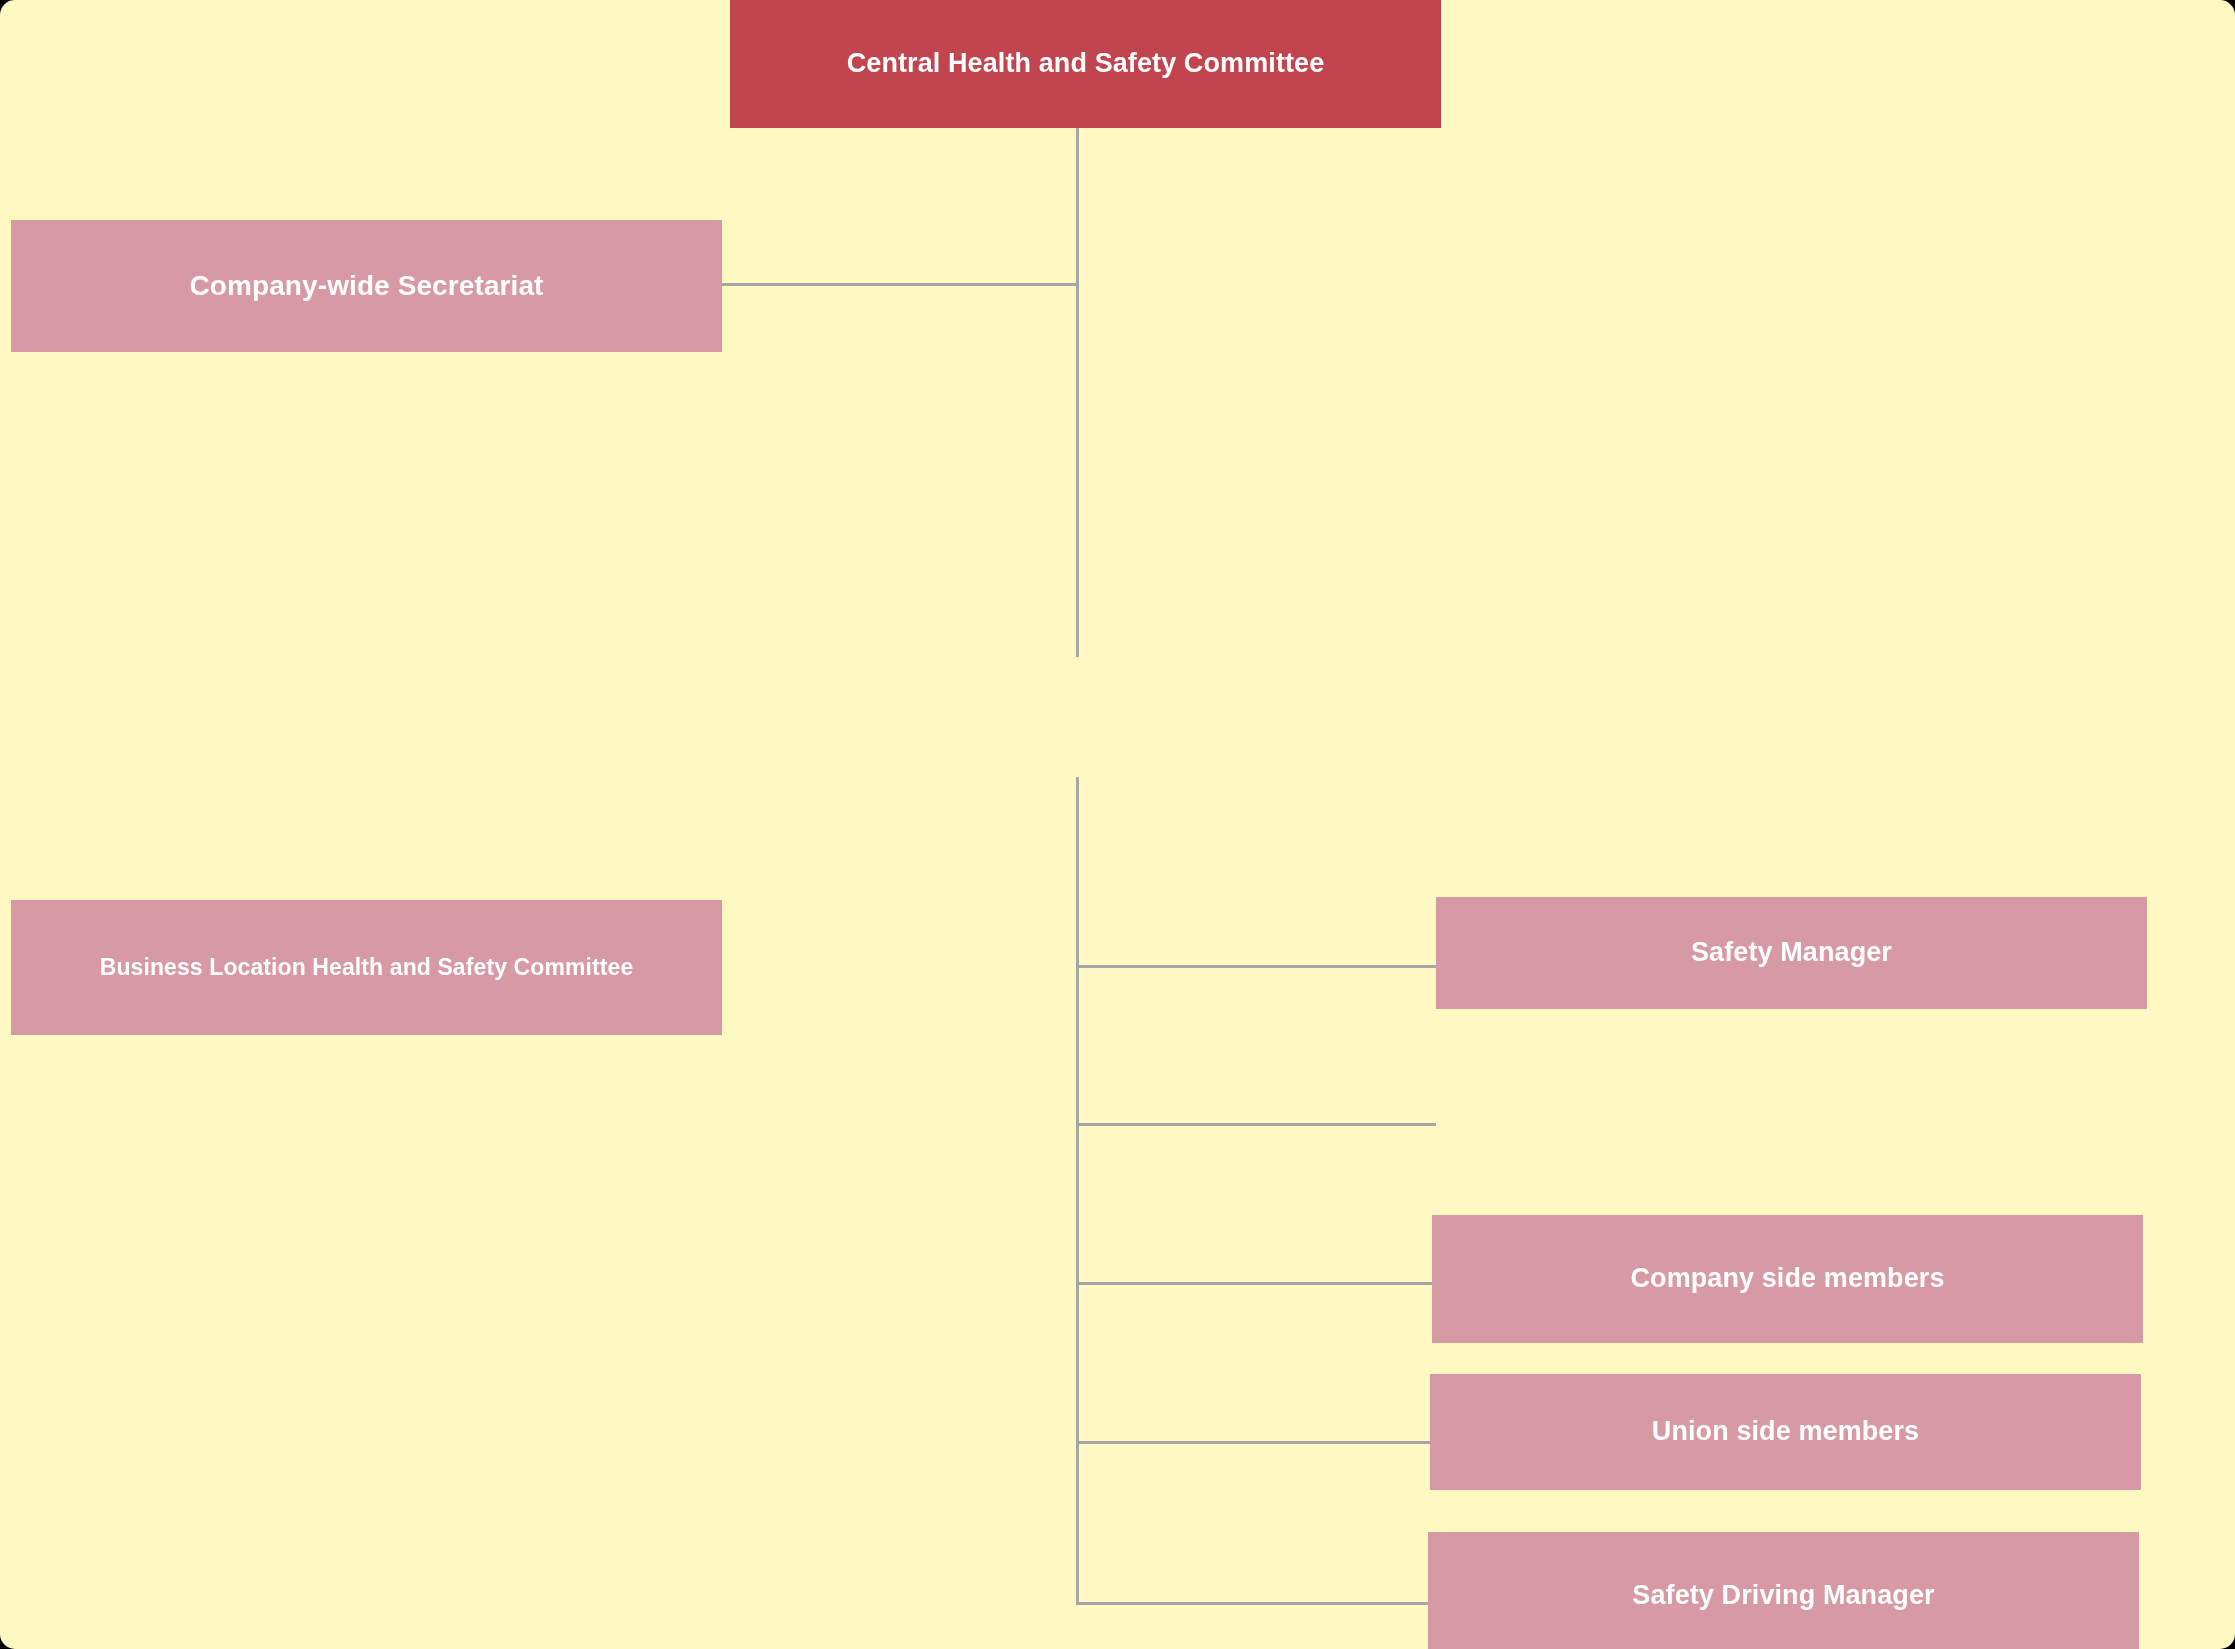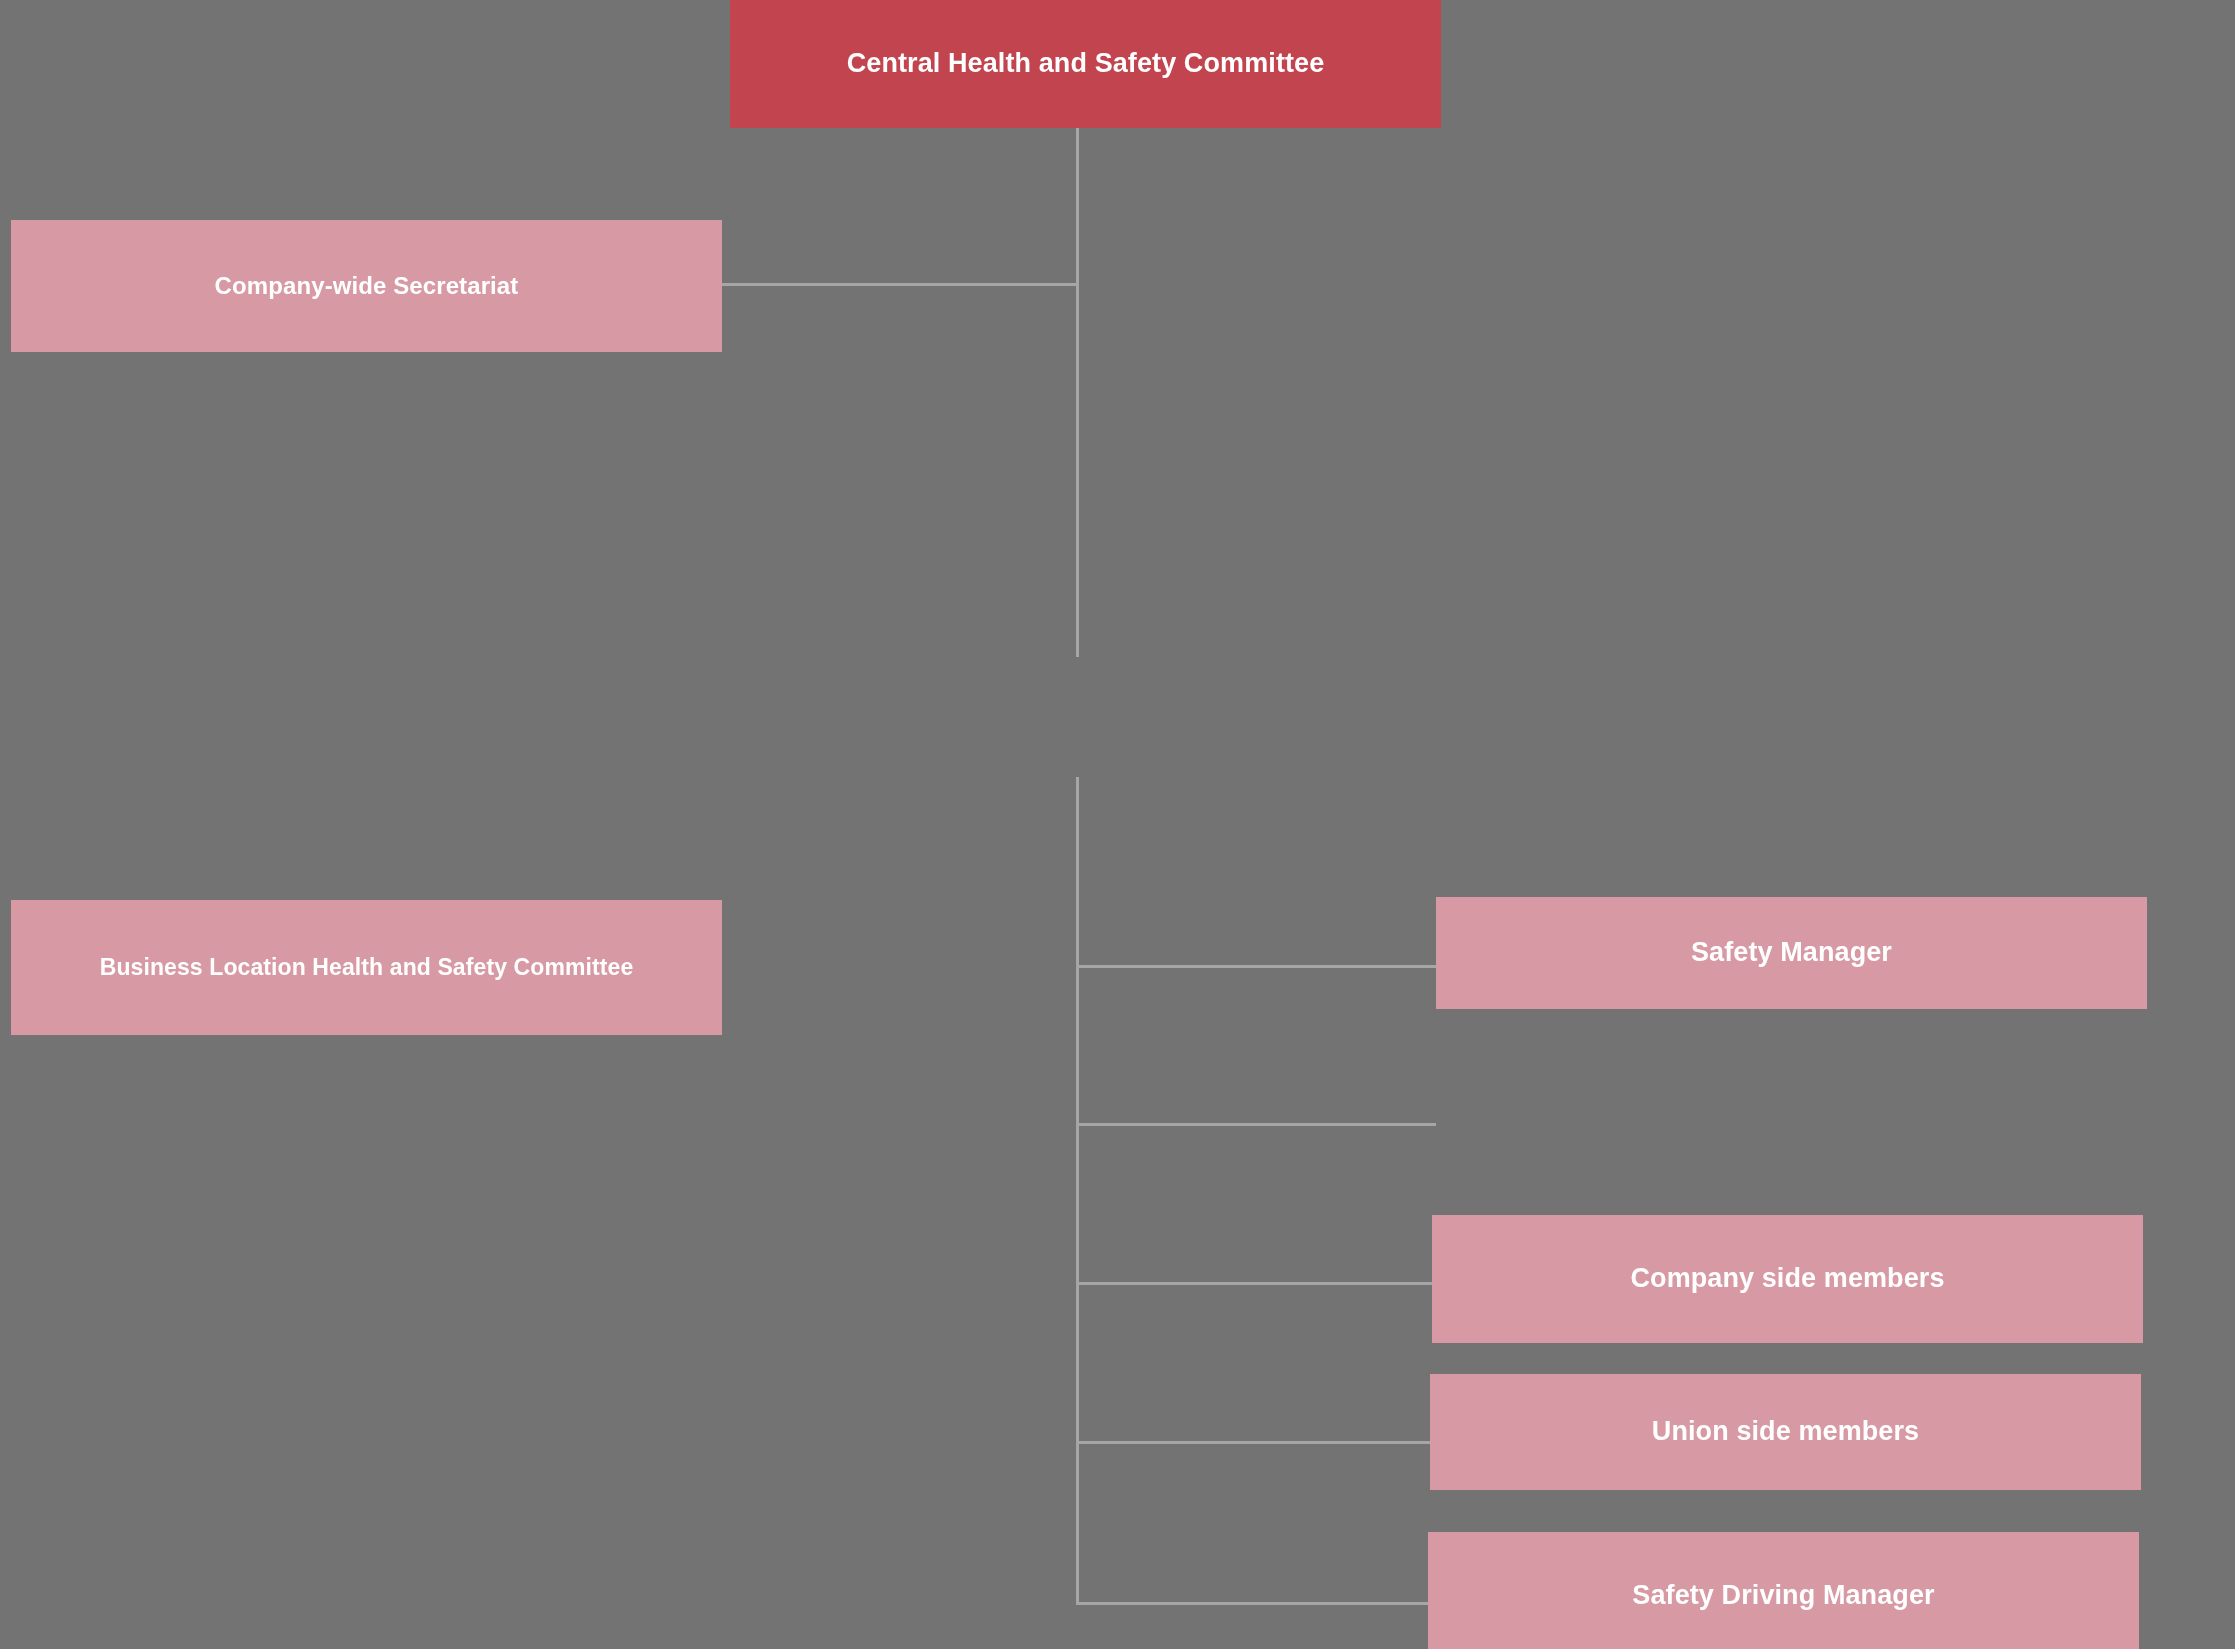--- a/index.html
+++ b/index.html
@@ -5,23 +5,24 @@
 <style>
   html, body {
     margin: 0;
     padding: 0;
     background: #000000;
   }
   #stage {
     position: relative;
     width: 2235px;
     height: 1649px;
-    background: #737373;
+    background: #fef9c3;
     overflow: hidden;
     font-family: "Liberation Sans", "DejaVu Sans", sans-serif;
+    border-radius: 15px;
   }
 
   .node {
     position: absolute;
     box-sizing: border-box;
     display: flex;
     align-items: center;
     justify-content: center;
     text-align: center;
     color: #FFFFFF;
@@ -65,21 +66,21 @@
   <div class="connector h" style="left:1076px; top:1282px; width:360px;"></div>
 
   <div class="connector h" style="left:1076px; top:1441px; width:360px;"></div>
 
   <div class="connector h" style="left:1076px; top:1602px; width:360px;"></div>
 
   <div class="node node-root" style="left:730px; top:0px; width:711px; height:128px; font-size:27px;">
     <span>Central Health and Safety Committee</span>
   </div>
 
-  <div class="node node-branch" style="left:11px; top:220px; width:711px; height:132px; font-size:24px;">
+  <div class="node node-branch" style="left:11px; top:220px; width:711px; height:132px; font-size:28px;">
     <span>Company-wide Secretariat</span>
   </div>
 
 
   <div class="node node-branch" style="left:11px; top:900px; width:711px; height:135px; font-size:23px;">
     <span>Business Location Health and Safety Committee</span>
   </div>
 
   <div class="node node-branch" style="left:1436px; top:897px; width:711px; height:112px; font-size:27px;">
     <span>Safety Manager</span>

